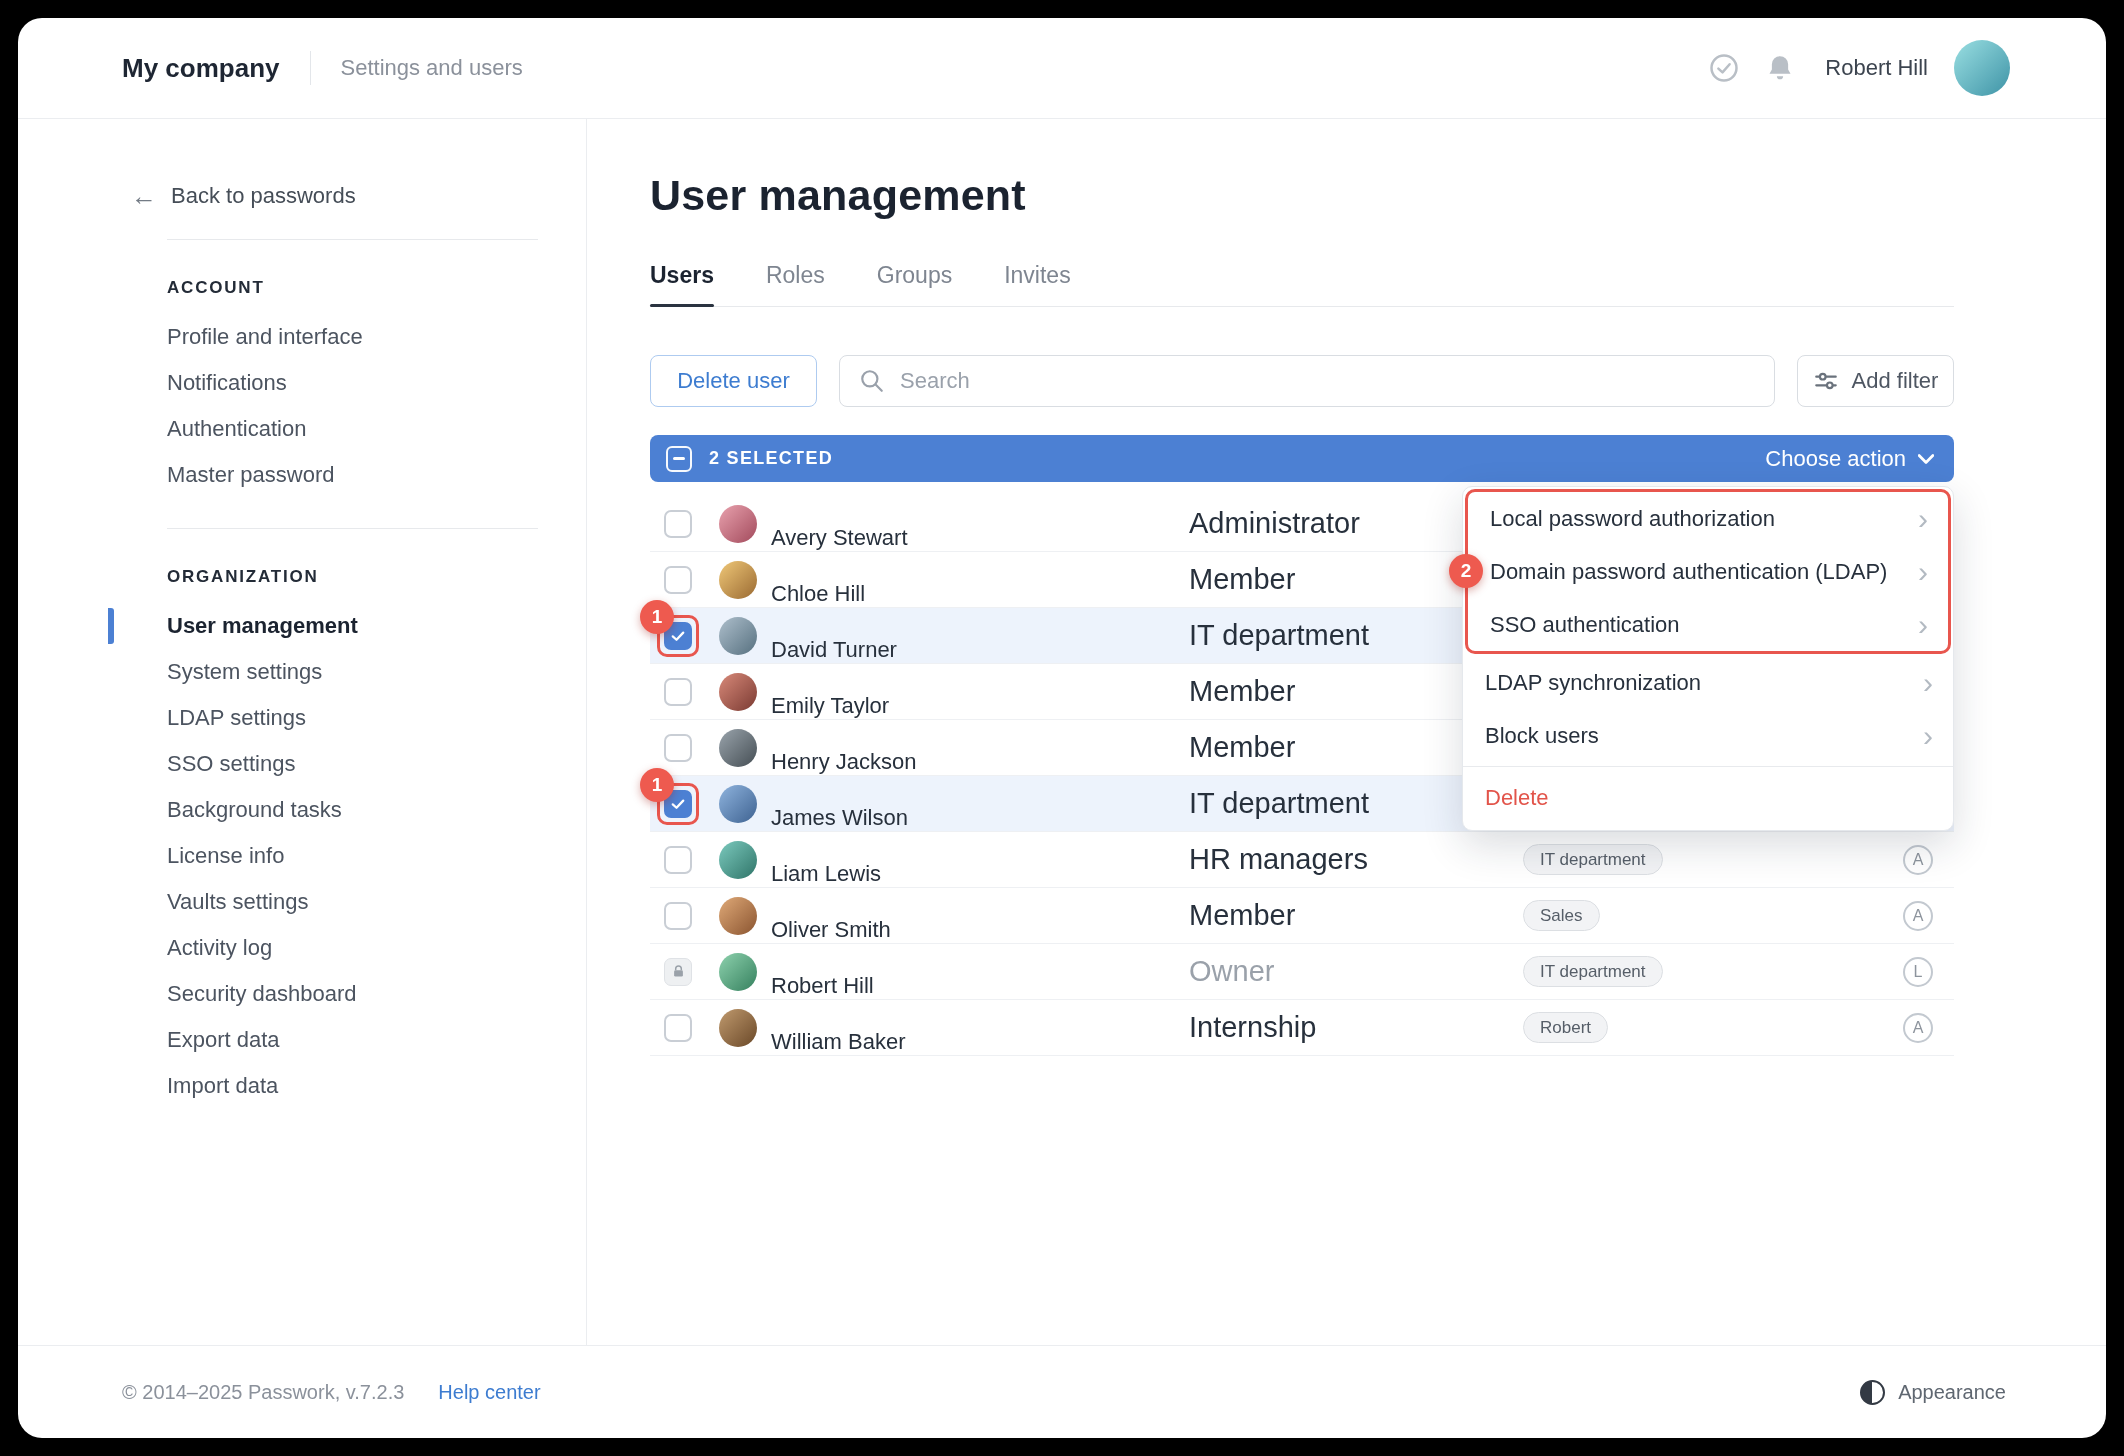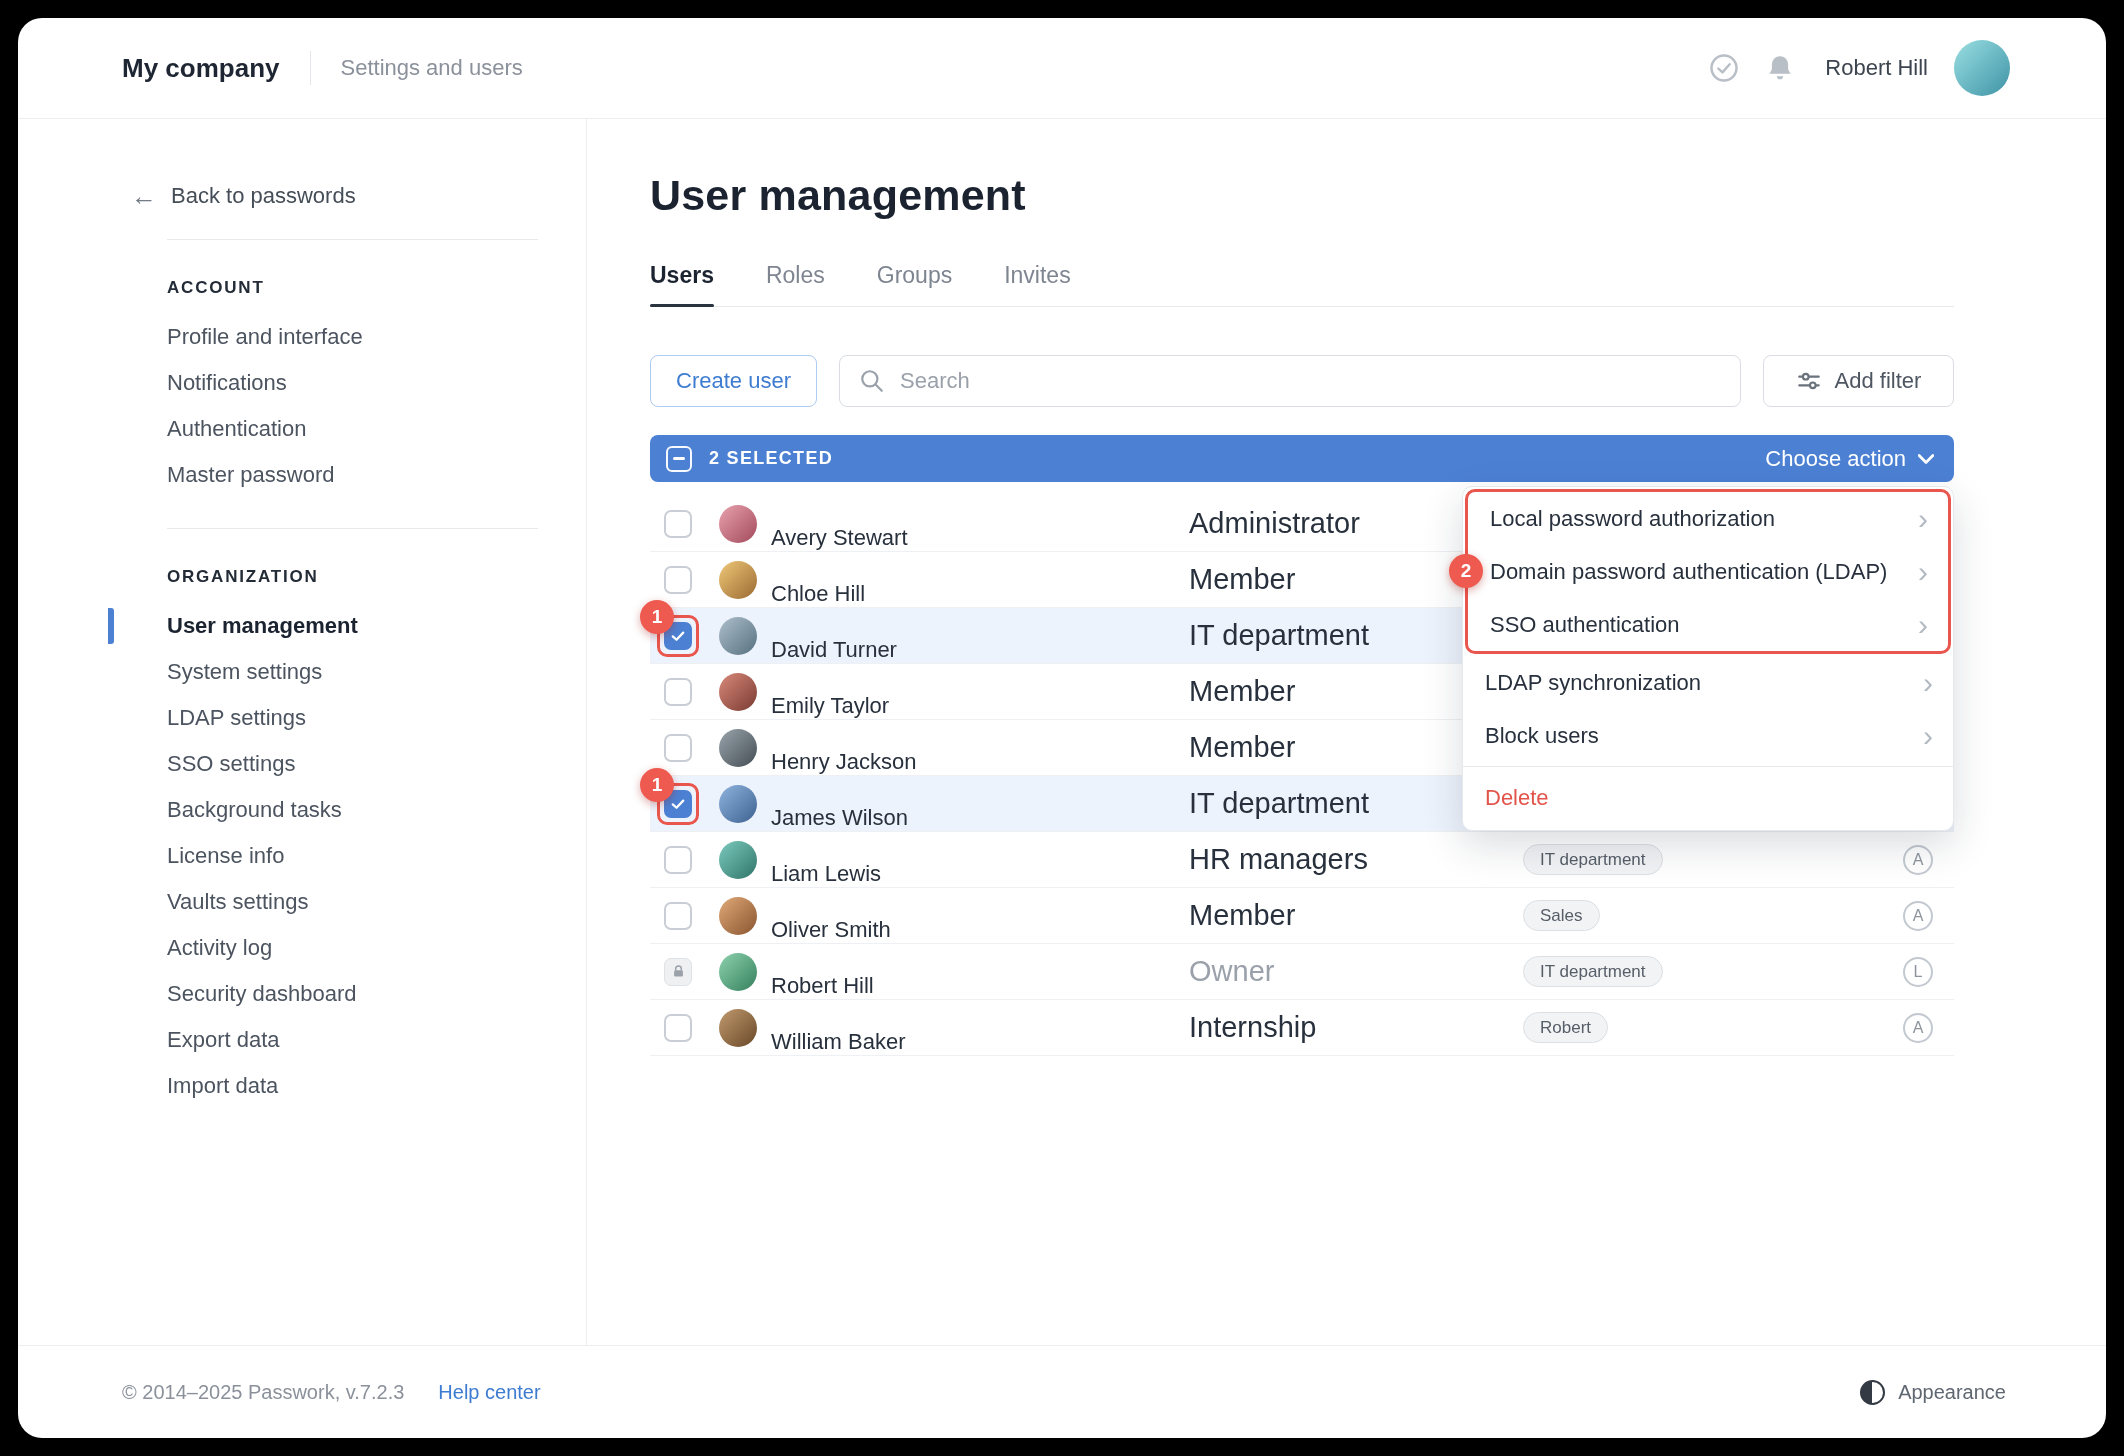--- a/index.html
+++ b/index.html
@@ -70,21 +70,21 @@
     color:#3d7cd0; font-size:22px; display:flex; align-items:center; justify-content:center; cursor:pointer;
   }
   .search-box { flex:1; position:relative; }
   .search-box input {
     width:100%; height:100%; border:1px solid #d9dde2; border-radius:8px;
     padding:0 20px 0 60px; font-size:22px; color:#2a3340; font-family:inherit; outline:none;
   }
   .search-box input::placeholder { color:#9aa1ab; }
   .search-icon { position:absolute; left:20px; top:50%; transform:translateY(-50%); display:flex; }
   .btn-filter {
-    width:191px; border:1px solid #d9dde2; border-radius:8px; background:#fff;
+    width:157px; border:1px solid #d9dde2; border-radius:8px; background:#fff;
     color:#4e5662; font-size:22px; display:flex; gap:13px; align-items:center; justify-content:center; cursor:pointer;
   }
 
   .selection-bar {
     margin-top:28px; height:47px; background:#4c80d3; border-radius:8px;
     display:flex; align-items:center; padding:0 20px 0 16px; color:#fff;
   }
   .sel-cb {
     width:26px; height:26px; border:2px solid rgba(255,255,255,.95); border-radius:6px;
     position:relative; cursor:pointer;
@@ -246,21 +246,21 @@
       <h1 class="page-title">User management</h1>
 
       <nav class="tabs">
         <span class="tab active">Users</span>
         <span class="tab">Roles</span>
         <span class="tab">Groups</span>
         <span class="tab">Invites</span>
       </nav>
 
       <div class="toolbar">
-        <button class="btn-create">Create user</button>
+        <button class="btn-create">Delete user</button>
         <div class="search-box">
           <span class="search-icon">
             <svg width="26" height="26" viewBox="0 0 24 24">
                 <circle cx="10" cy="10" r="7" fill="none" stroke="#9aa1ab" stroke-width="2"></circle>
                 <line x1="15.3" y1="15.3" x2="21" y2="21" stroke="#9aa1ab" stroke-width="2" stroke-linecap="round"></line>
               </svg>
           </span>
           <input type="text" placeholder="Search" style="">
         </div>
         <button class="btn-filter">

